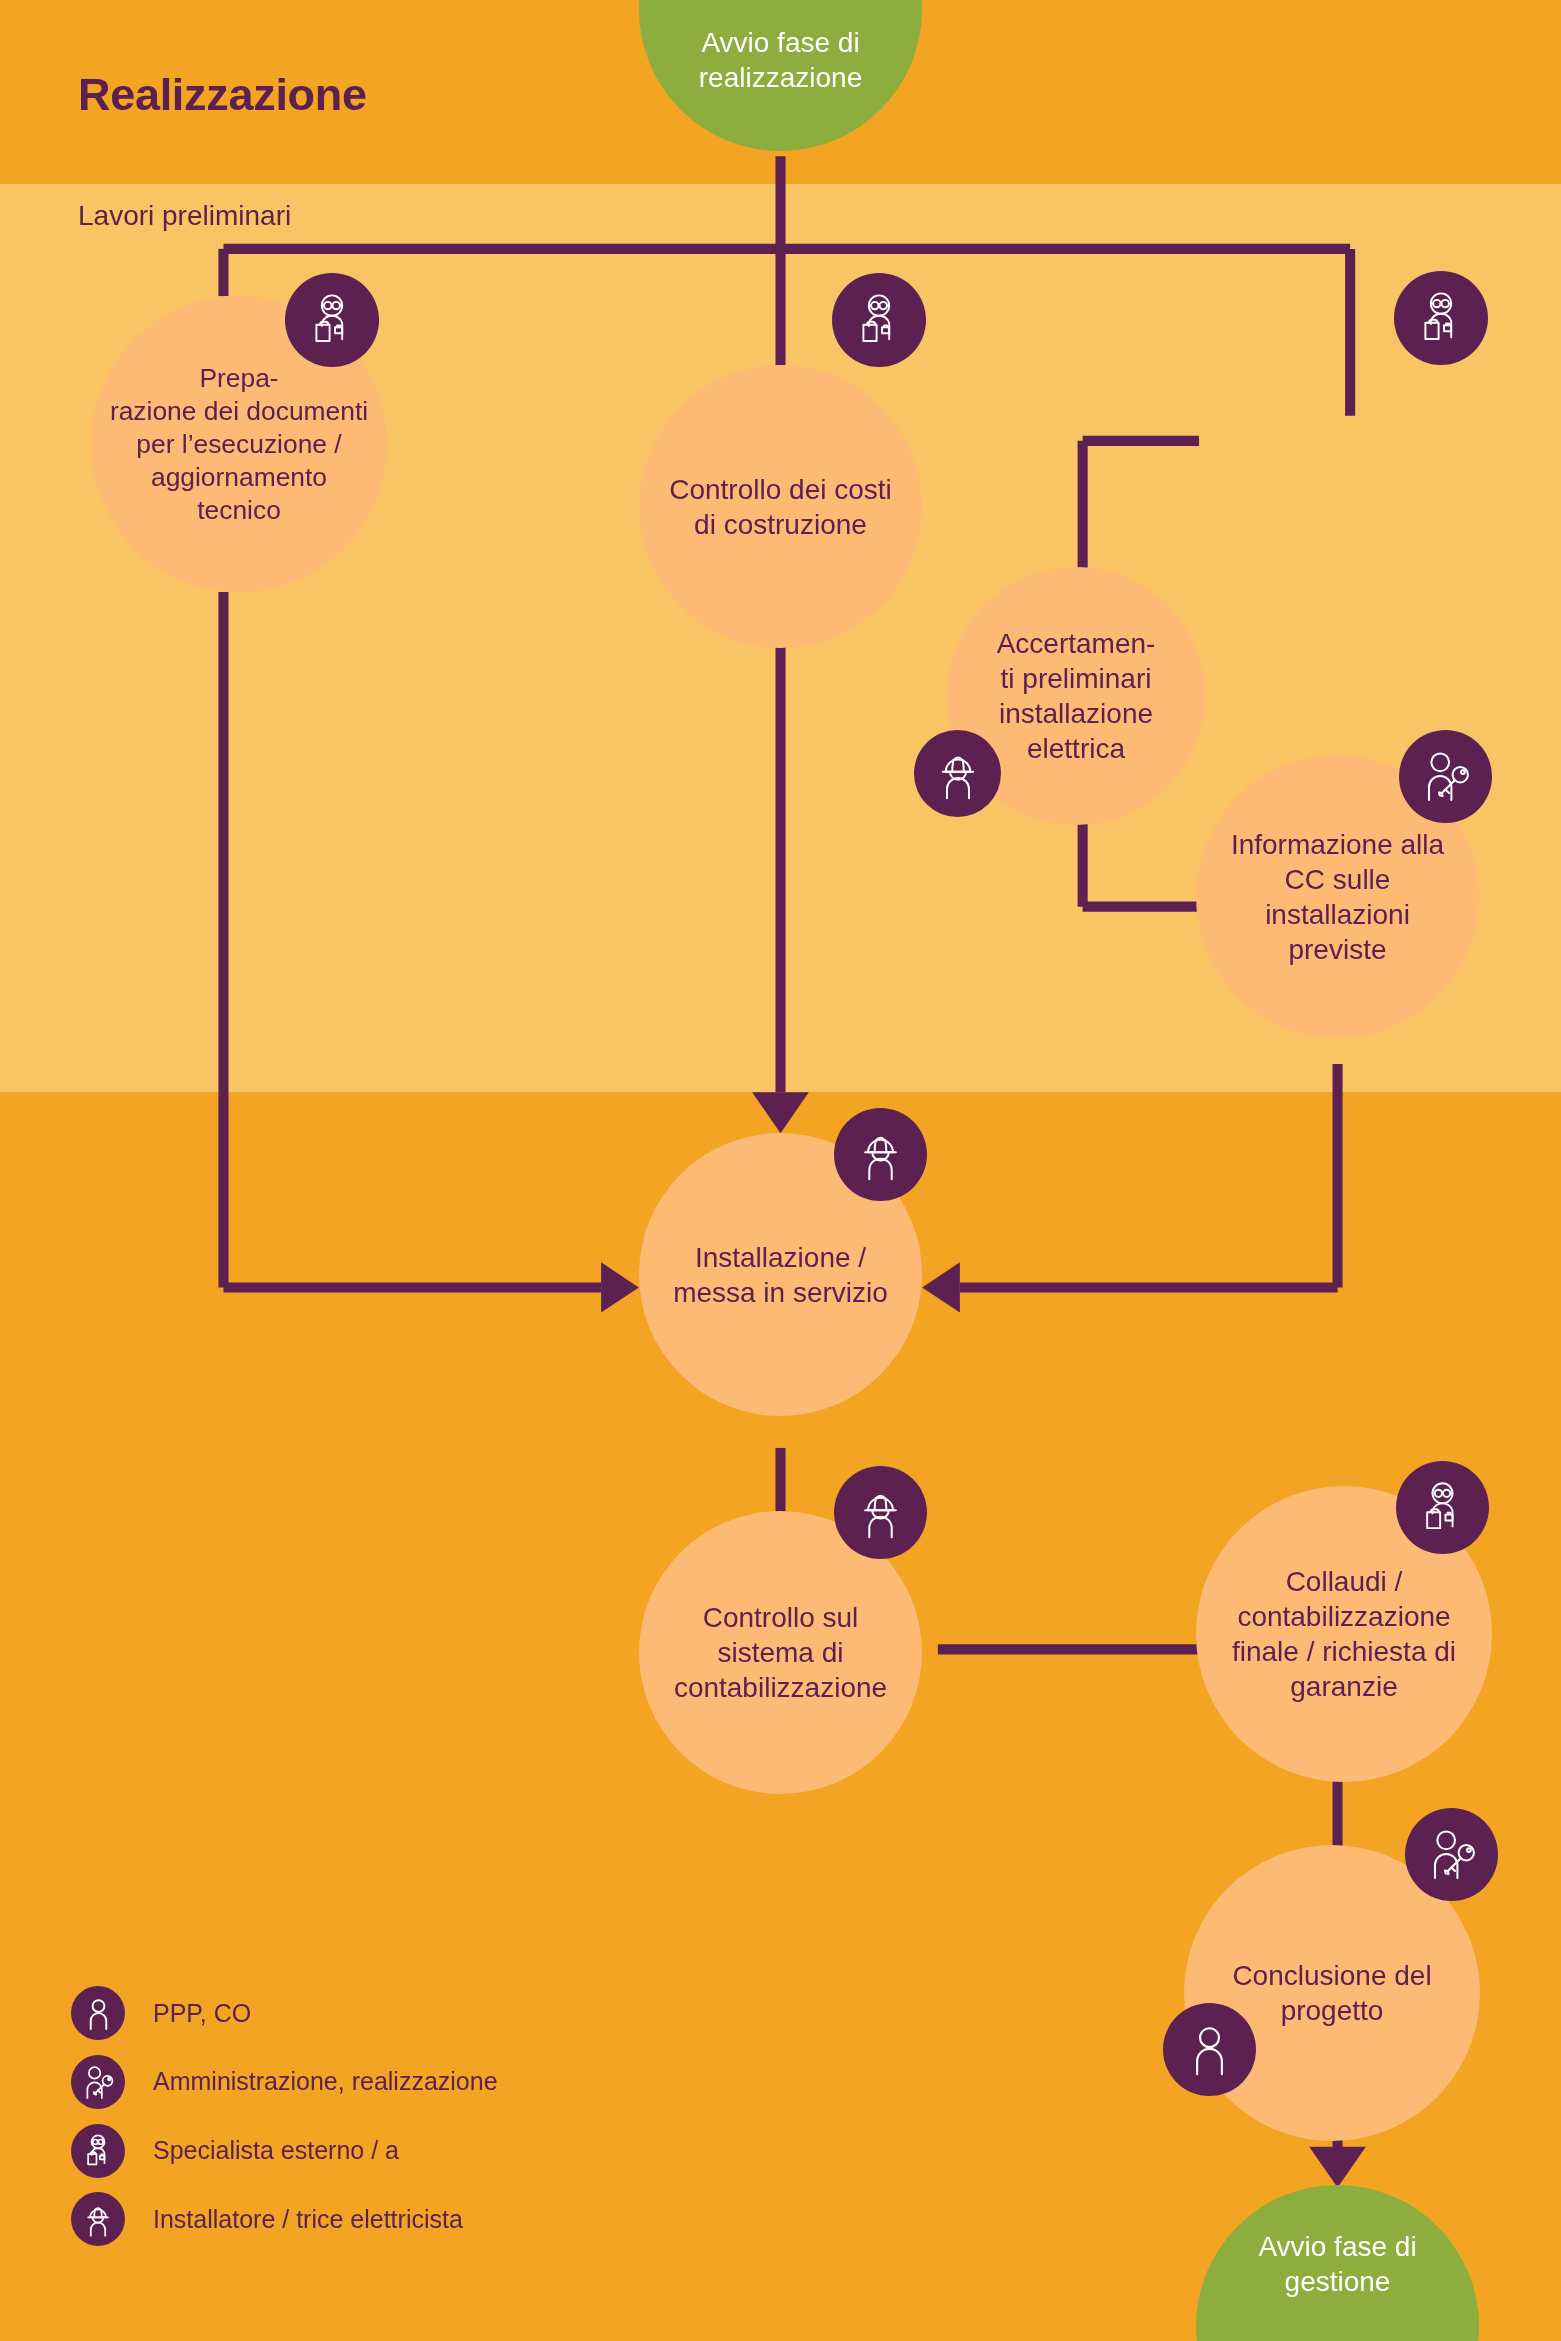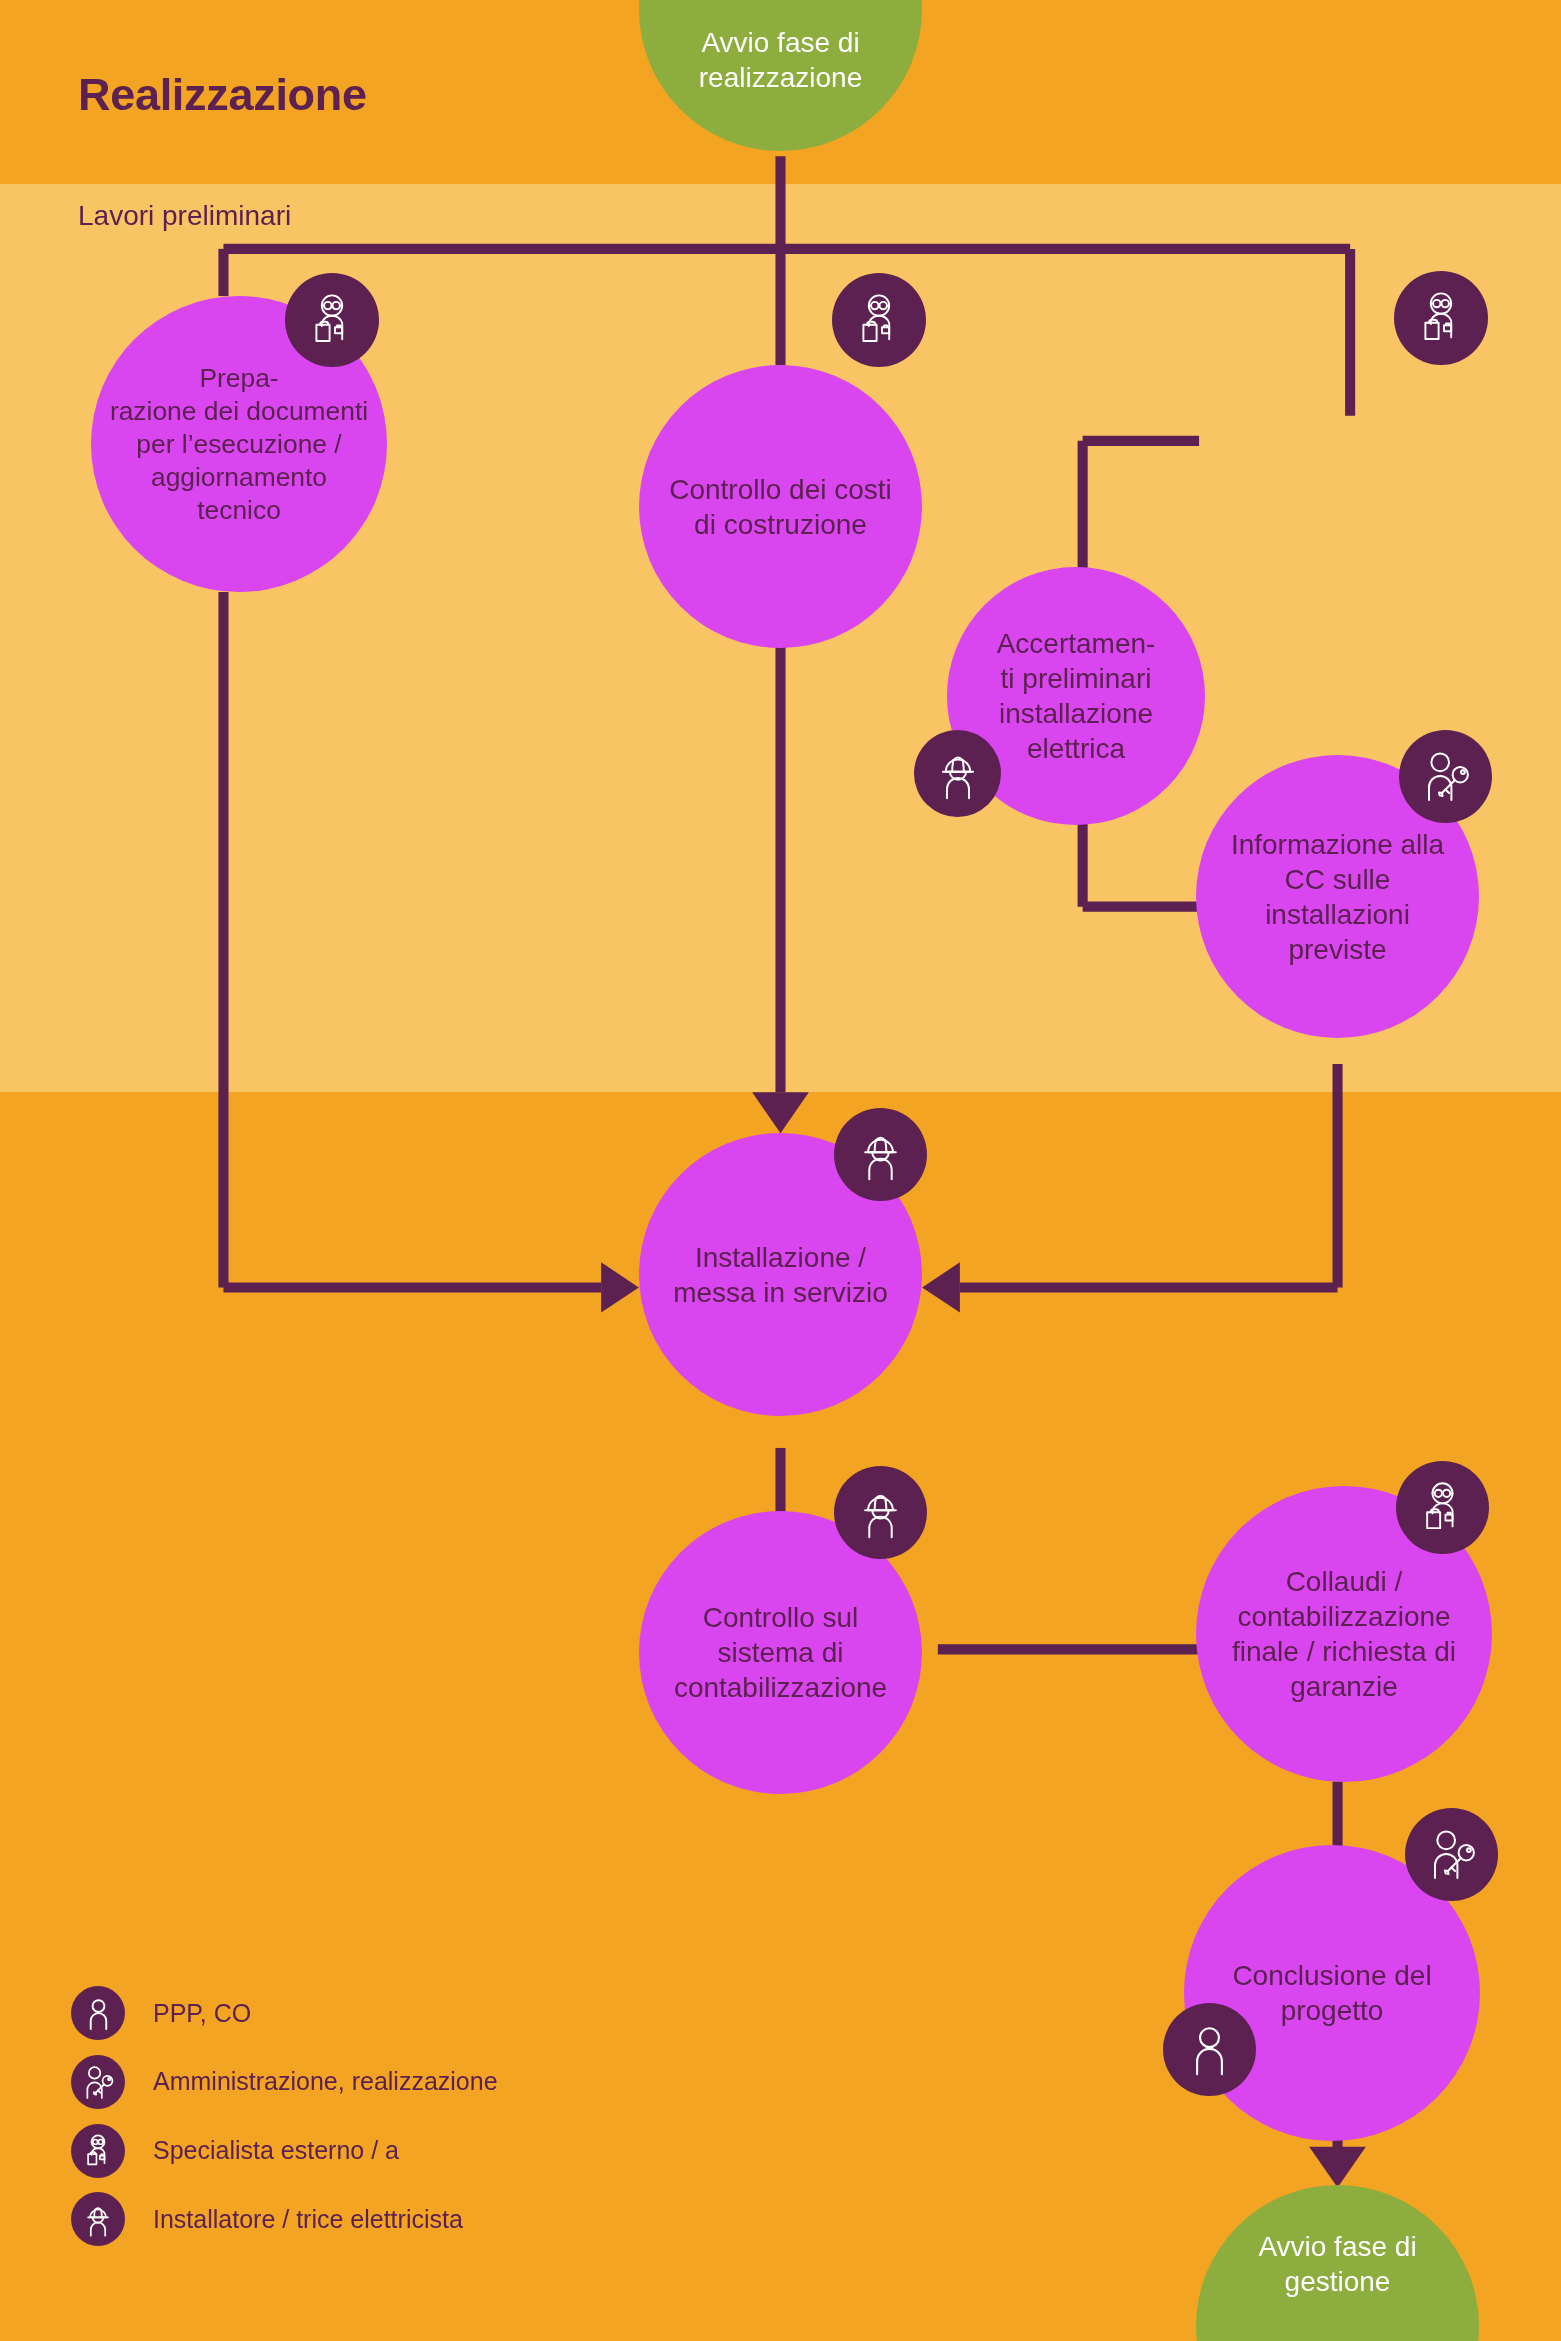--- a/index.html
+++ b/index.html
@@ -27,21 +27,21 @@
     position:absolute;
     color:#5C2150;
     white-space:nowrap;
   }
   
   #wires{position:absolute;left:0;top:0;width:1561px;height:2342px;}
   
   .node{
     position:absolute;
     border-radius:50%;
-    background:#d946ef;
+    background:#fdba74;
     display:flex;align-items:center;justify-content:center;
     text-align:center;
     box-sizing:border-box;
   }
   .node .label{
     color:#5C2150;
     line-height:1.25;
     padding:0 6%;
     display:block;
   }

